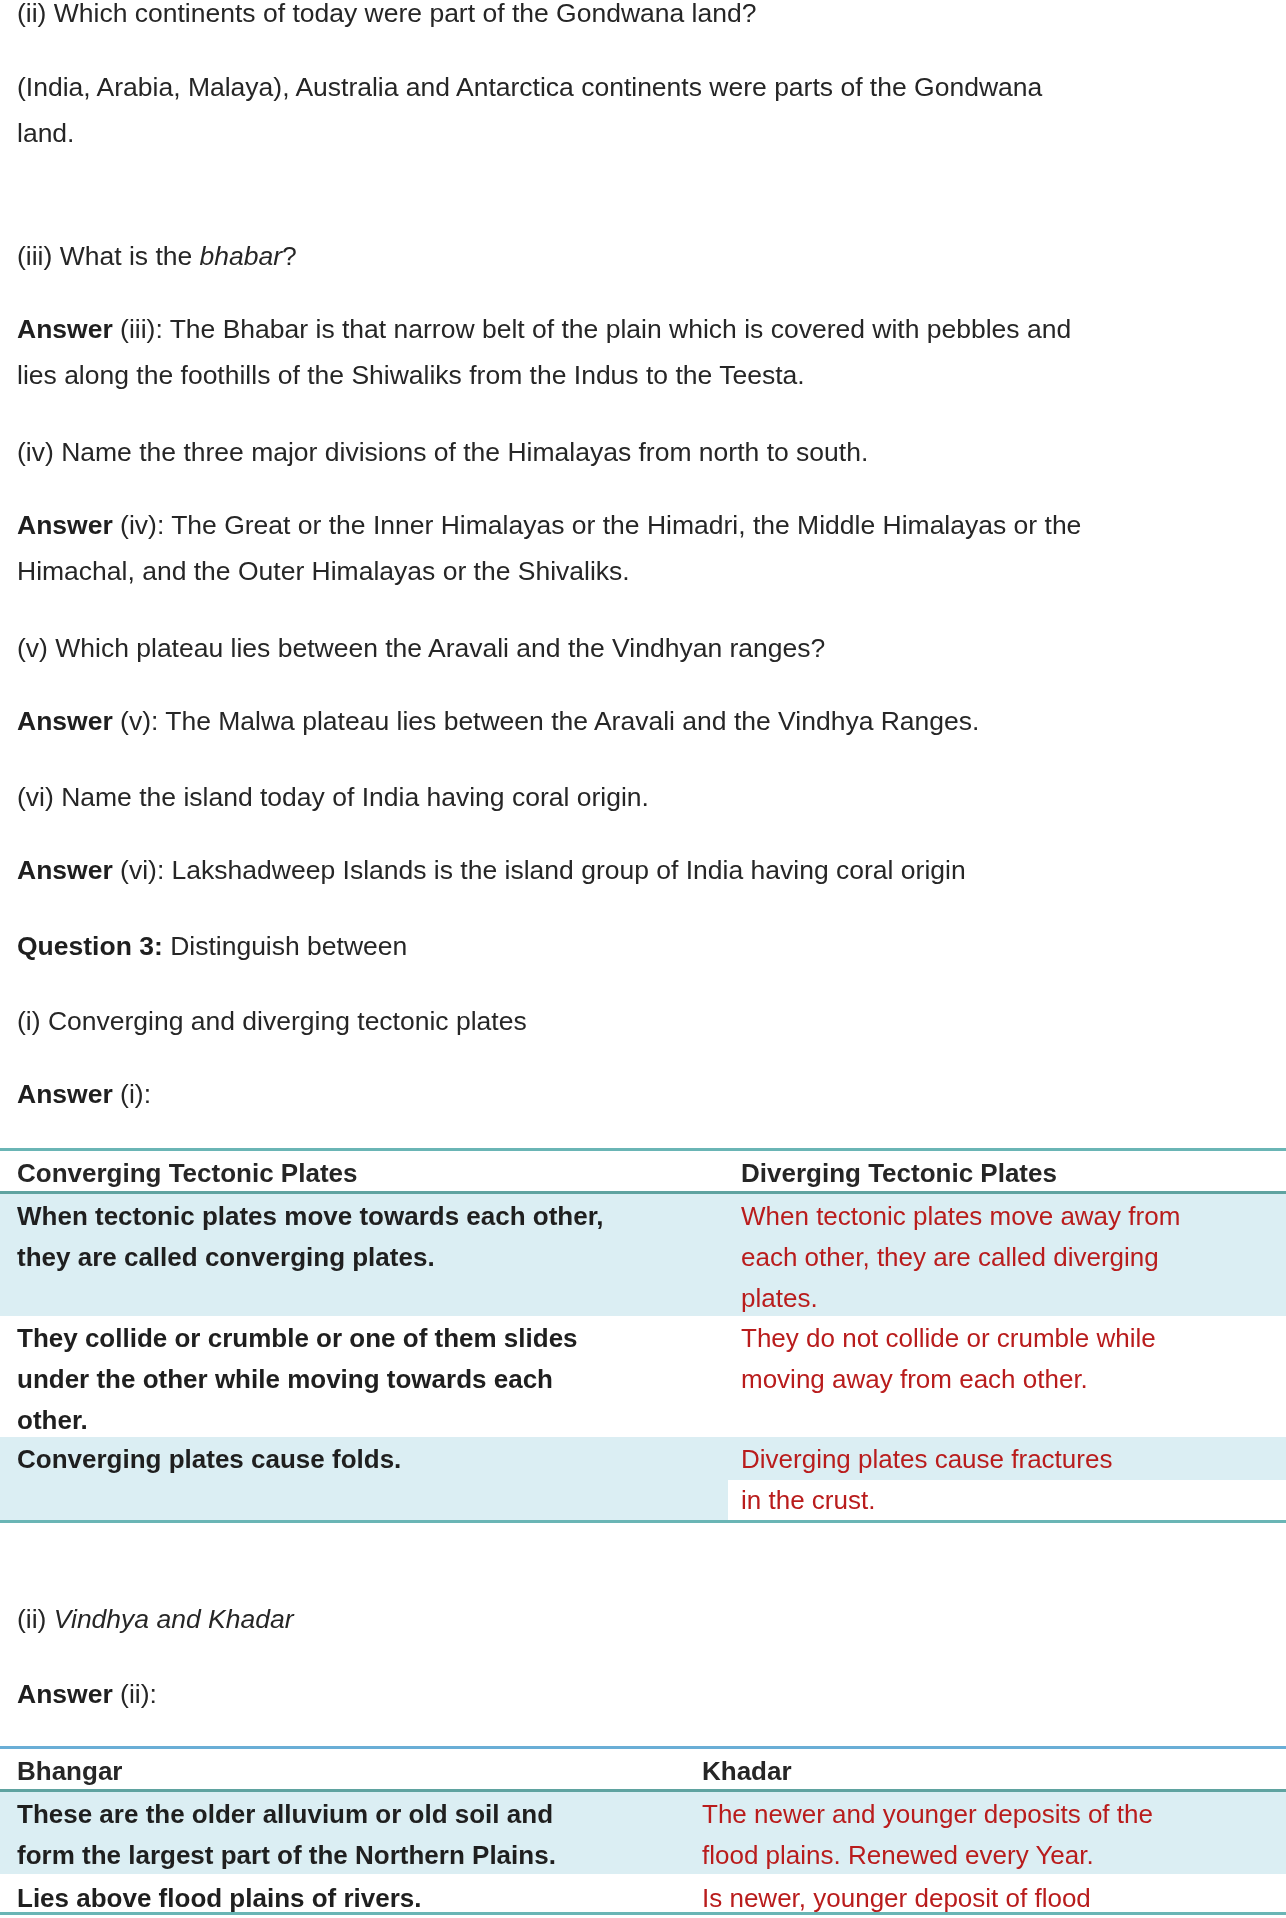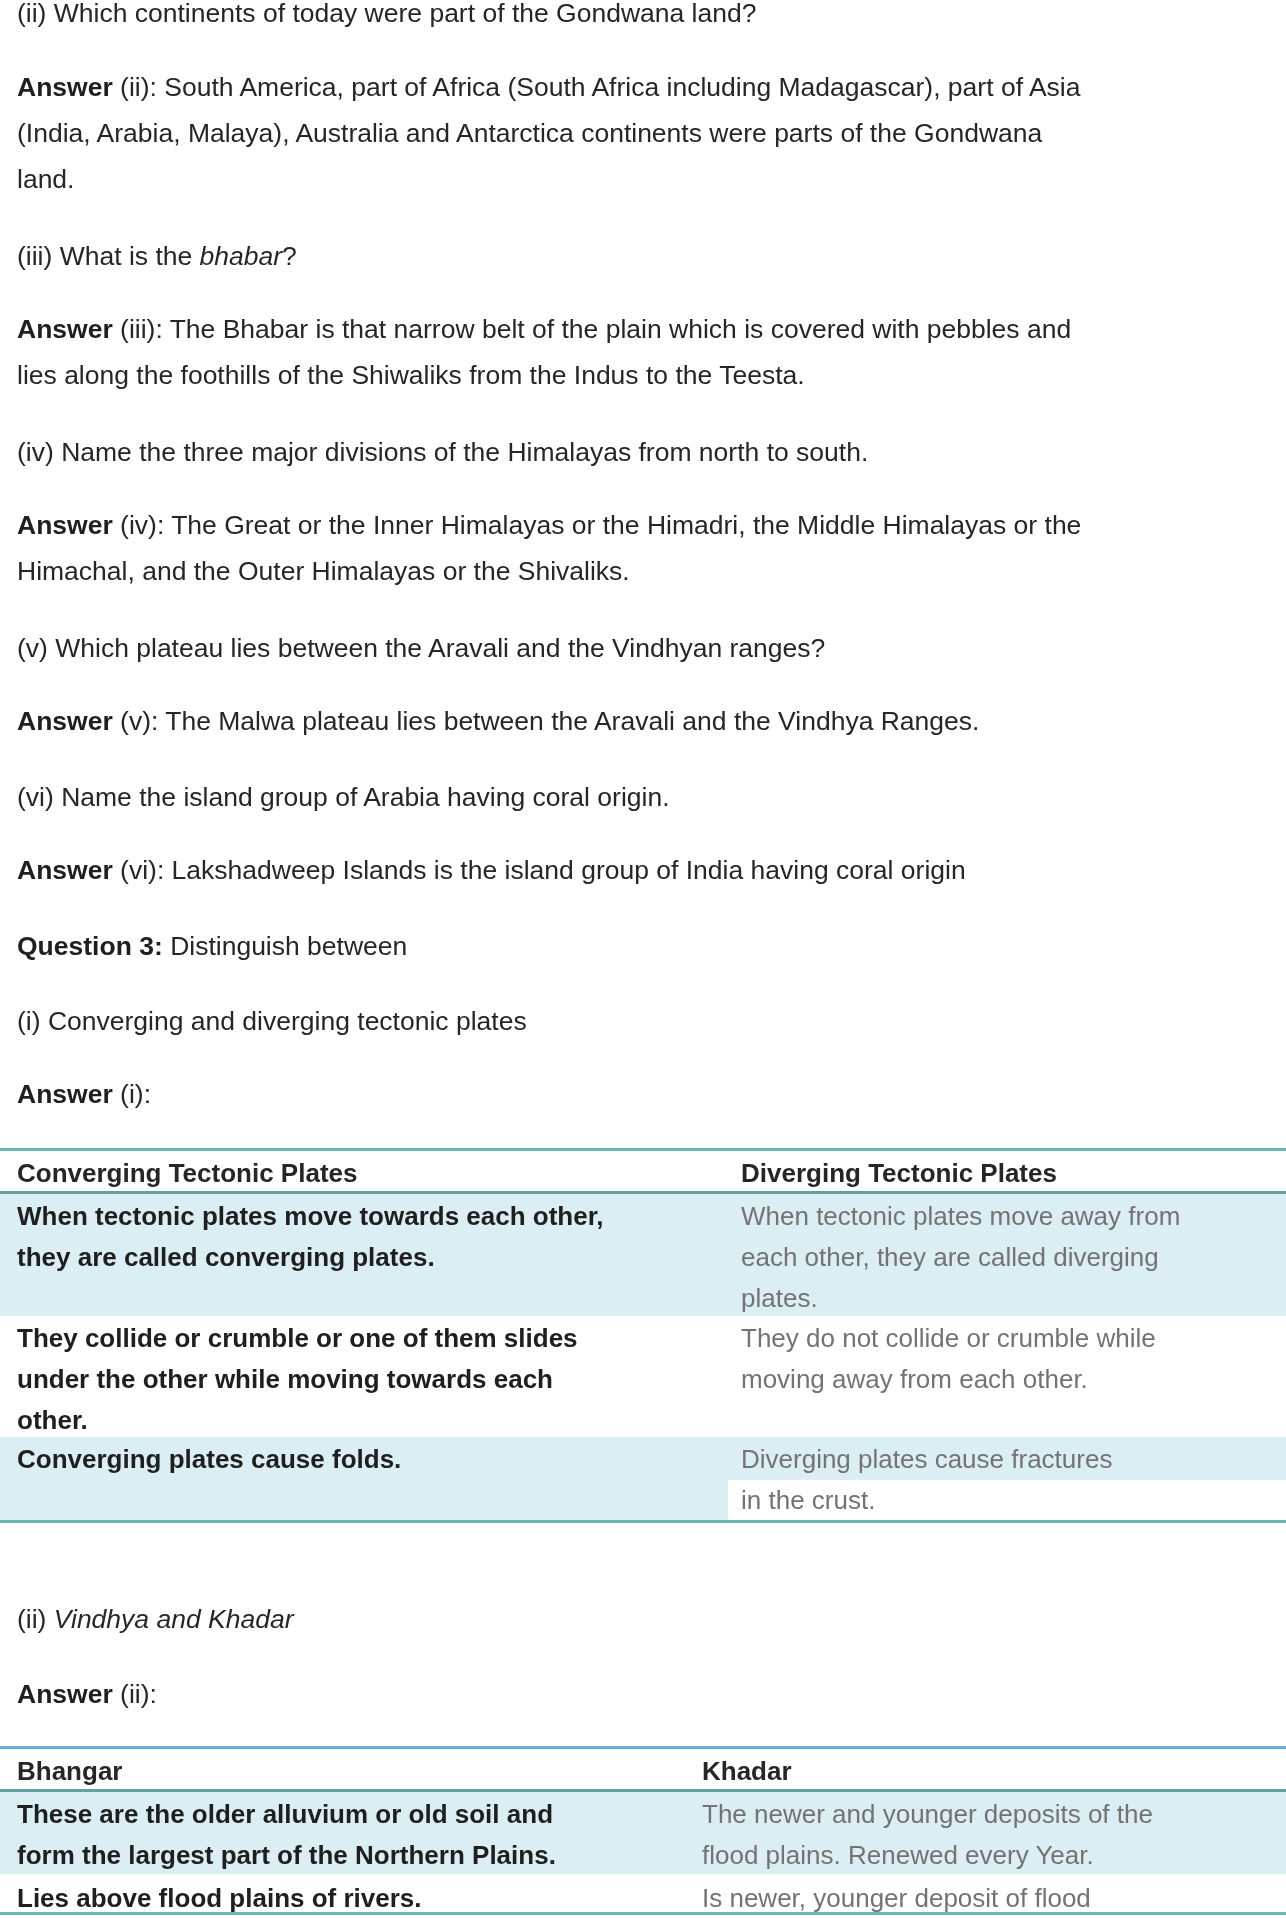--- a/index.html
+++ b/index.html
@@ -45,36 +45,35 @@
       left: 0;
       width: 1286px;
     }
     .tbl .cell {
       position: absolute;
       top: 0;
       white-space: nowrap;
     }
     .tbl .hdr { font-weight: bold; color: #262626; }
     .tbl .c1 { font-weight: bold; color: #1f1f1f; }
-    .tbl .c2 { color: #737373; }
+    .tbl .c2 { color: #b91c1c; }
     .shade { background: #dbeef3; }
     .white-patch {
       position: absolute;
       background: #ffffff;
     }
   </style>
 </head>
 <body>
 
 <p class="p" style="top:-10px">
   <span>(ii) Which continents of today were part of the Gondwana land?</span>
 </p>
 
 <div class="p" style="top:64px">
-  <div><b>Answer</b> <span>(ii): South America, part of Africa (South Africa including Madagascar), part of Asia</span></div>
   <div>(India, Arabia, Malaya), Australia and Antarctica continents were parts of the Gondwana</div>
   <div>land.</div>
 </div>
 
 <p class="p" style="top:233px">
   <span>(iii) What is the </span><i>bhabar</i><span>?</span>
 </p>
 
 <div class="p" style="top:306px">
   <div><b>Answer</b> <span>(iii): The Bhabar is that narrow belt of the plain which is covered with pebbles and</span></div>
@@ -92,21 +91,21 @@
 
 <p class="p" style="top:625px">
   <span>(v) Which plateau lies between the Aravali and the Vindhyan ranges?</span>
 </p>
 
 <div class="p" style="top:698px">
   <div><b>Answer</b> <span>(v): The Malwa plateau lies between the Aravali and the Vindhya Ranges.</span></div>
 </div>
 
 <p class="p" style="top:774px">
-  <span>(vi) Name the island group of Arabia having coral origin.</span>
+  <span>(vi) Name the island today of India having coral origin.</span>
 </p>
 
 <div class="p" style="top:847px">
   <div><b>Answer</b> <span>(vi): Lakshadweep Islands is the island group of India having coral origin</span></div>
 </div>
 
 <p class="p" style="top:923px">
   <b>Question 3:</b><span> Distinguish between</span>
 </p>
 

